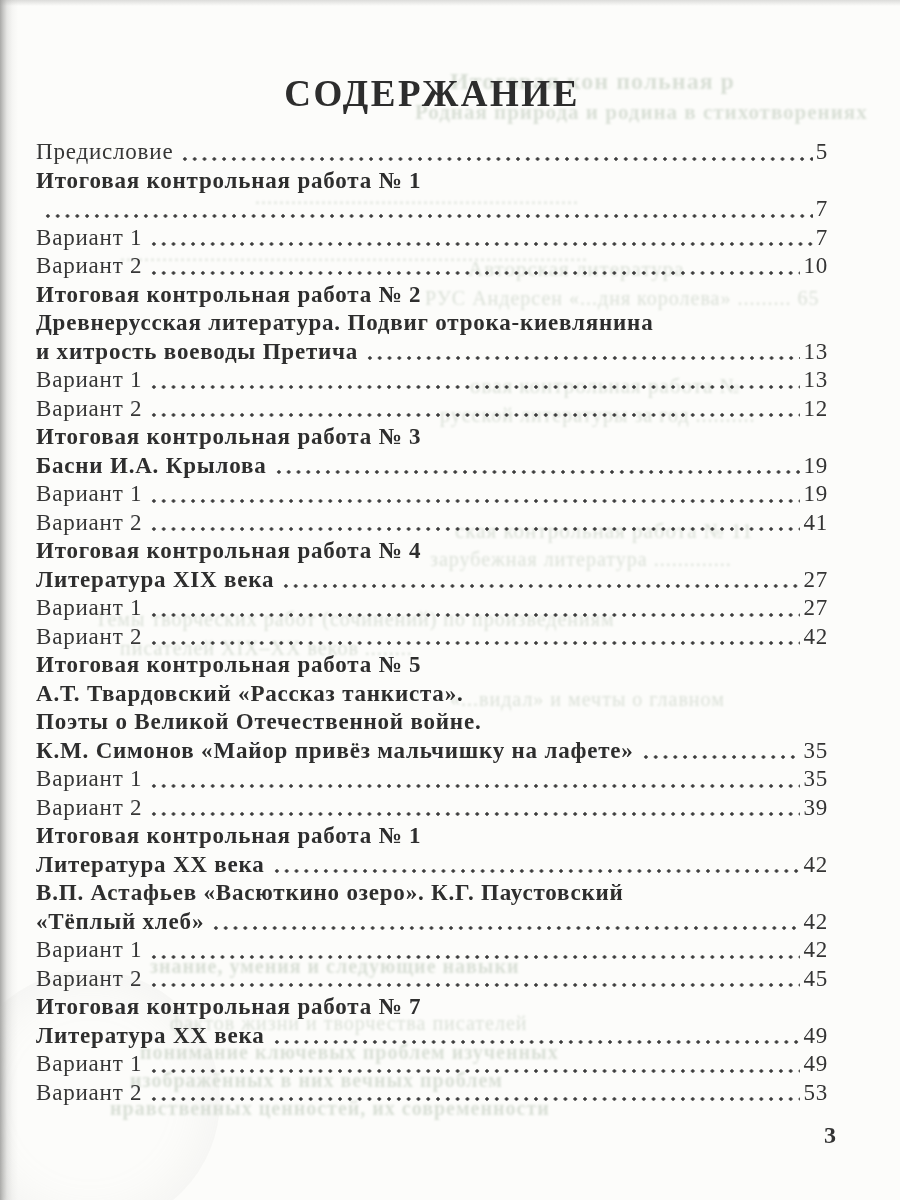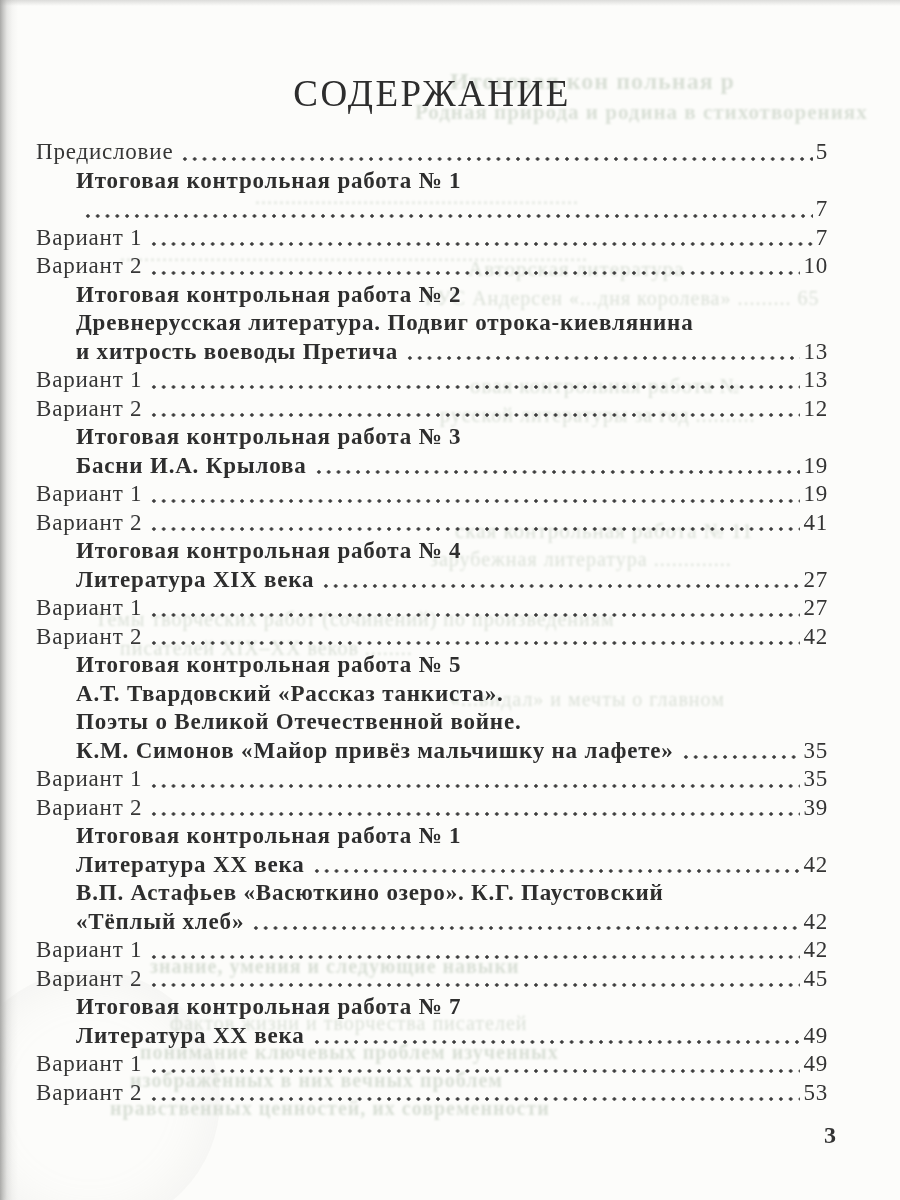--- a/index.html
+++ b/index.html
@@ -26,33 +26,33 @@
   
   .curl{
     position:absolute;left:-40px;bottom:-30px;width:260px;height:260px;
     border-radius:50%;
     box-shadow:0 0 40px 12px rgba(190,190,186,.25) inset;
     opacity:.5;
   }
   .title{
     position:absolute;left:36px;top:72px;width:792px;margin:0;
     text-align:center;
-    font-size:37px;font-weight:normal;letter-spacing:2.5px;
+    font-size:37px;font-weight:bold;letter-spacing:2.5px;
     color:#2d2d2d;
   }
   .toc{
     position:absolute;left:36px;top:138px;width:792px;
     font-size:23px;letter-spacing:.8px;color:#363636;
   }
   .row{
     display:flex;align-items:flex-start;
     height:28.5px;line-height:28.5px;
     white-space:nowrap;
   }
-  .row.b{font-weight:bold;color:#2e2e2e;margin-left:40px;}
+  .row.b{font-weight:bold;color:#2e2e2e;}
   .lab{flex:0 0 auto;}
   .leader{
     flex:1 1 auto;align-self:stretch;
     margin-left:7px;margin-right:3px;min-width:14px;
     background-image:radial-gradient(circle,#3b3b3b 1.45px,rgba(0,0,0,0) 1.9px);
     background-size:9.8px 4px;
     background-repeat:repeat-x;
     background-position:left calc(100% - 6px);
   }
   .pg{flex:0 0 auto;text-align:right;font-weight:normal;color:#343434;}

